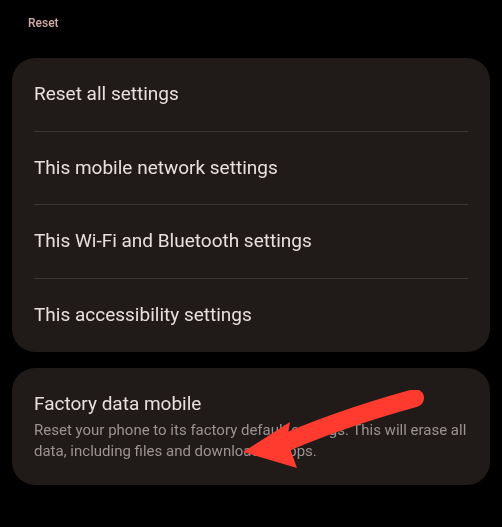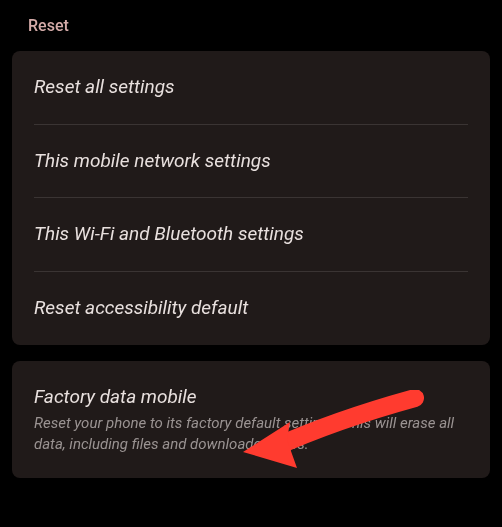--- a/index.html
+++ b/index.html
@@ -10,30 +10,29 @@
     body {
       width: 502px;
       height: 527px;
       background: #000000;
       font-family: -apple-system, BlinkMacSystemFont, 'Segoe UI', Roboto, sans-serif;
       overflow: hidden;
       position: relative;
     }
     .section-header {
       color: #d4aba8;
-      font-size: 16px;
+      font-size: 12px;
       font-weight: 500;
-      padding: 16px 28px 16px 28px;
+      padding: 16px 28px 28px 28px;
     }
     .card {
       background: #201a19;
-      border-radius: 8px;
+      border-radius: 23px;
       margin: 0 12px;
       overflow: hidden;
-      font-style: italic;
     }
     .card + .card {
       margin-top: 16px;
     }
     .settings-item {
       padding: 24px 22px;
       cursor: pointer;
     }
     .settings-item-title {
       color: #e8e0de;
@@ -74,21 +73,21 @@
   <div class="divider"></div>
   <div class="settings-item">
     <div class="settings-item-title">This mobile network settings</div>
   </div>
   <div class="divider"></div>
   <div class="settings-item">
     <div class="settings-item-title">This Wi-Fi and Bluetooth settings</div>
   </div>
   <div class="divider"></div>
   <div class="settings-item">
-    <div class="settings-item-title">Reset accessibility default</div>
+    <div class="settings-item-title">This accessibility settings</div>
   </div>
 </div>
 
 <div class="card">
   <div class="settings-item">
     <div class="settings-item-title">Factory data mobile</div>
     <div class="settings-item-subtitle">Reset your phone to its factory default settings. This will erase all data, including files and downloaded apps.</div>
   </div>
 </div>
 

